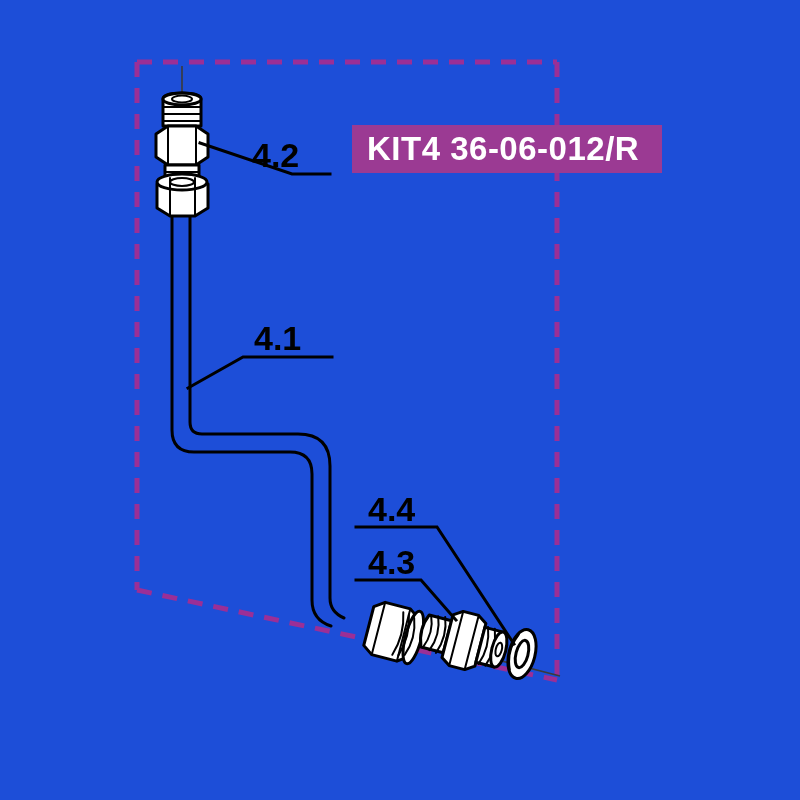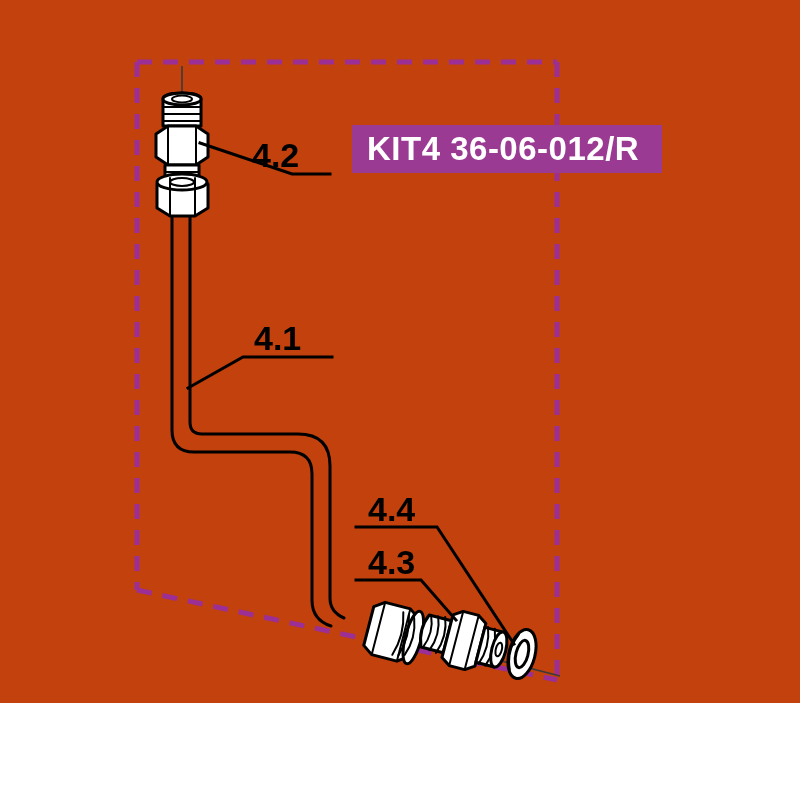--- a/index.html
+++ b/index.html
@@ -9,22 +9,22 @@
   }
   body {
     width: 800px;
     height: 800px;
     font-family: "Liberation Sans", sans-serif;
     overflow: hidden;
   }
   #diagram-root {
     position: relative;
     width: 800px;
-    height: 703px;
-    background: #c2410c;
+    height: 800px;
+    background: #1d4ed8;
   }
   #parts-svg {
     position: absolute;
     left: 0;
     top: 0;
     width: 800px;
     height: 800px;
     display: block;
   }
   .callout-text {

